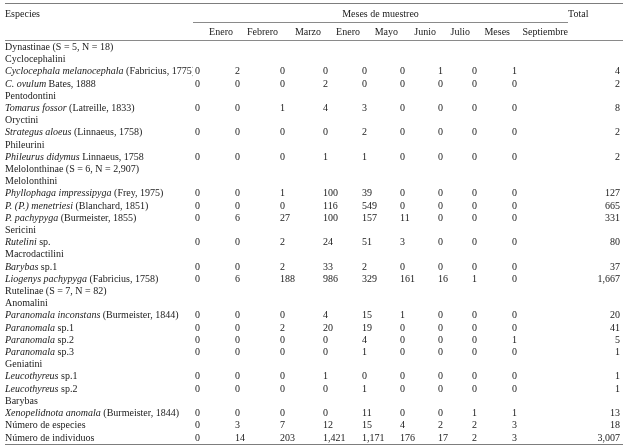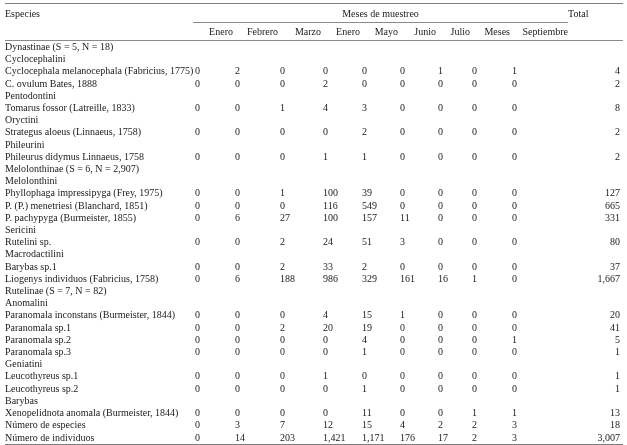--- a/index.html
+++ b/index.html
@@ -49,21 +49,21 @@
     font-size: 10px;
     height: 12.2px;
     line-height: 12.2px;
     padding: 0;
     white-space: nowrap;
     vertical-align: middle;
   }
   td.name { overflow: hidden; margin-top: 10px; }
   td.val { padding-left: 2px; }
   td.total { text-align: right; padding-right: 3px; }
-  .it { }
+  .it { font-style: italic; }
 </style>
 </head>
 <body>
 
 <div class="page">
   <table class="tbl">
     <colgroup>
       <col style="width:188px">
       <col style="width:40px">
       <col style="width:45px">
@@ -255,21 +255,21 @@
           <td class="val">2</td>
           <td class="val">33</td>
           <td class="val">2</td>
           <td class="val">0</td>
           <td class="val">0</td>
           <td class="val">0</td>
           <td class="val">0</td>
           <td class="total">37</td>
         </tr>
         <tr>
-          <td class="name"><span class="it">Liogenys individuos</span> (Fabricius, 1758)</td>
+          <td class="name"><span class="it">Liogenys pachypyga</span> (Fabricius, 1758)</td>
           <td class="val">0</td>
           <td class="val">6</td>
           <td class="val">188</td>
           <td class="val">986</td>
           <td class="val">329</td>
           <td class="val">161</td>
           <td class="val">16</td>
           <td class="val">1</td>
           <td class="val">0</td>
           <td class="total">1,667</td>

